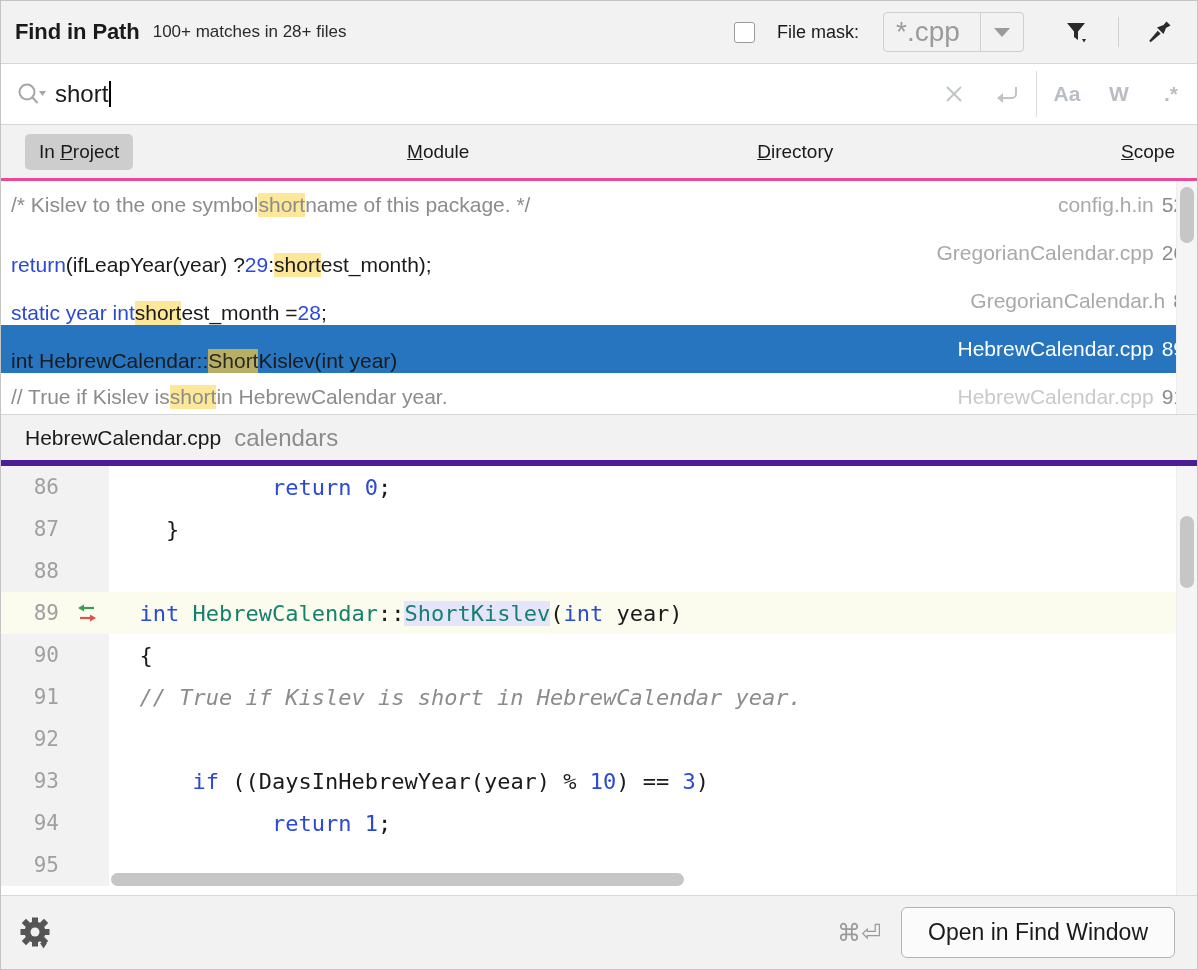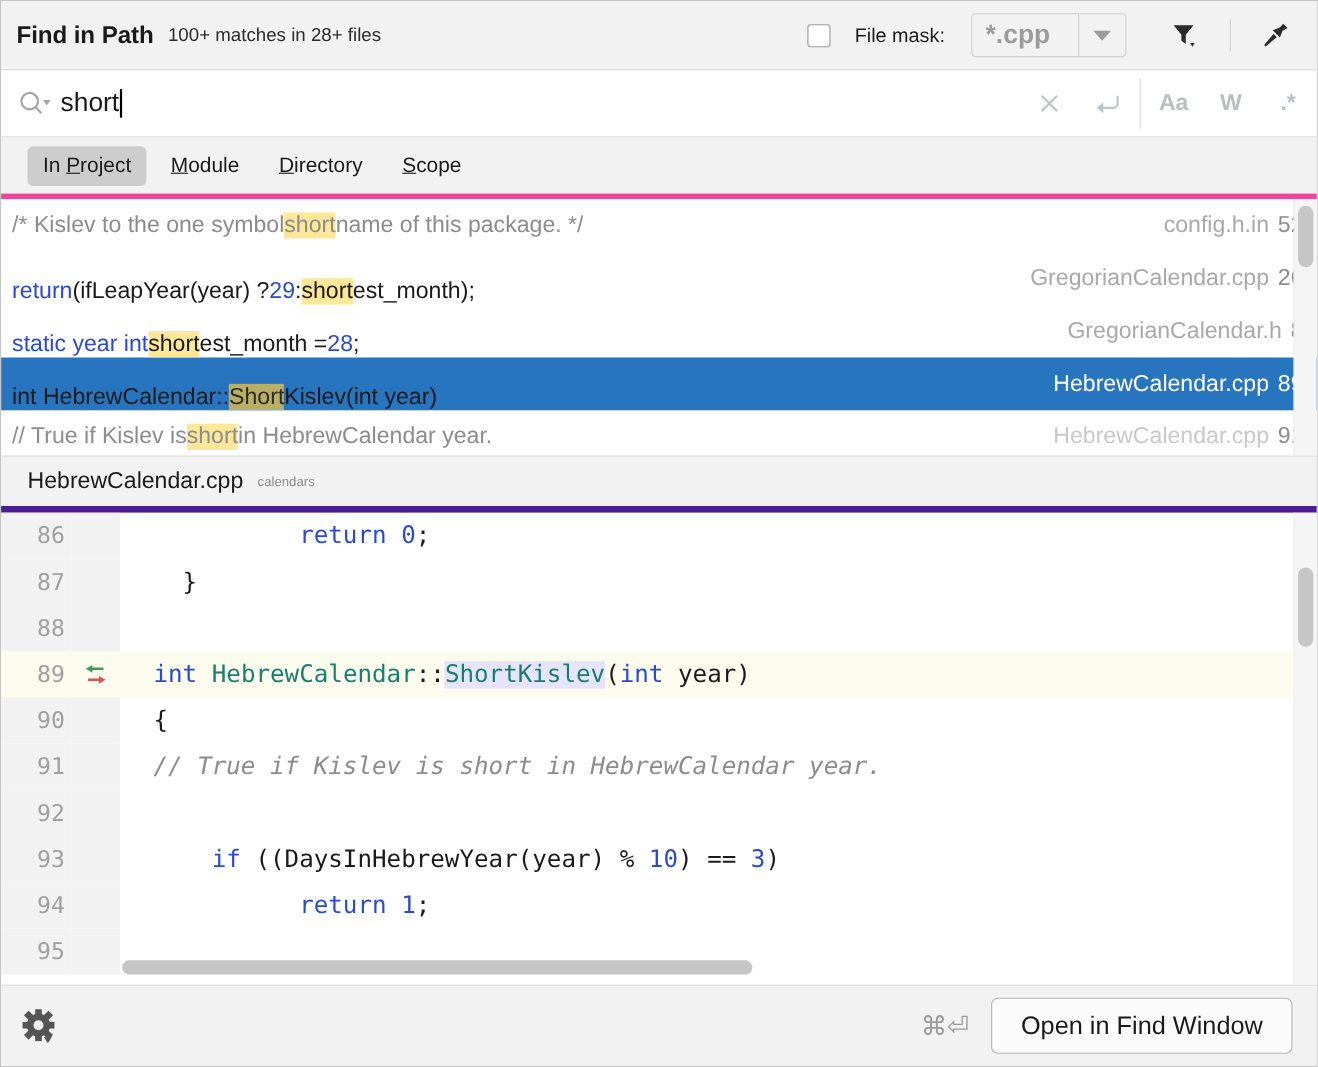--- a/index.html
+++ b/index.html
@@ -53,23 +53,22 @@
   }
   .mask-combo {
     display: flex; height: 40px;
     border: 1px solid #cfcfcf; border-radius: 4px;
     background: #f2f2f2; box-sizing: border-box;
     overflow: hidden;
   }
   .mask-field {
     width: 96px; display: flex; align-items: center;
     padding-left: 12px;
-    font-size: 24px; color: #9b9b9b;
-    box-sizing: border-box;
-    font-weight: bold;
+    font-size: 28px; color: #9b9b9b;
+    box-sizing: border-box;
   }
   .mask-arrow-btn {
     width: 42px; border-left: 1px solid #cfcfcf;
     display: flex; align-items: center; justify-content: center;
   }
   .tri-down {
     width: 0; height: 0;
     border-left: 8px solid transparent;
     border-right: 8px solid transparent;
     border-top: 9px solid #9b9b9b;
@@ -120,21 +119,22 @@
     width: 1px; height: 46px; background: #dcdcdc; margin: 0 4px;
   }
 
   
   .tabs {
     height: 56px; flex: 0 0 56px;
     background: #f2f2f2;
     display: flex; align-items: center;
     padding-left: 24px;
     box-sizing: border-box;
-    border-bottom: 5px solid #ec4899;
+    border-bottom: 3px solid #ec4899;
+    justify-content: space-between;
   }
   .tab {
     font-size: 19px; color: #1a1a1a;
     padding: 7px 14px; border-radius: 5px;
     margin-right: 8px;
     white-space: nowrap;
   }
   .tab.selected { background: #cdcdcd; }
   .mn { text-decoration: underline; }
 
@@ -183,21 +183,21 @@
 
   
   .preview-header {
     flex: 0 0 46px;
     background: #f2f2f2;
     display: flex; align-items: center;
     padding-left: 24px; box-sizing: border-box;
     border-top: 1px solid #d6d6d6;
   }
   .ph-file { font-size: 21px; color: #1a1a1a; }
-  .ph-dir { font-size: 12px; color: #8c8c8c; margin-left: 13px; }
+  .ph-dir { font-size: 24px; color: #8c8c8c; margin-left: 13px; }
 
   .preview {
     flex: 1 1 auto;
     position: relative;
     background: #ffffff;
     overflow: hidden;
     border-top: 6px solid #4c1d95;
   }
   .code-area {
     position: absolute; inset: 0 20px 0 0;

